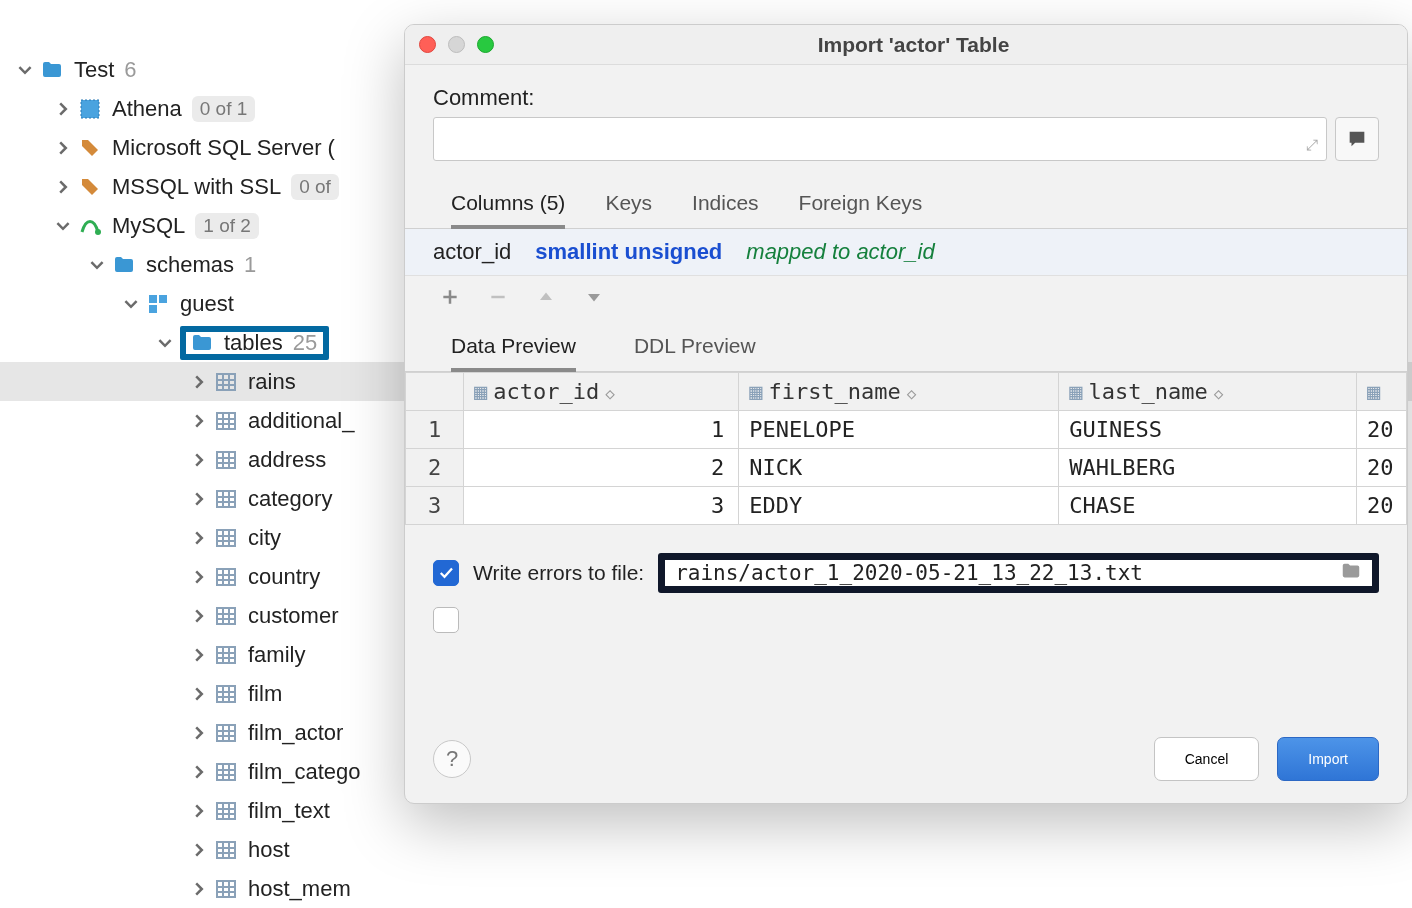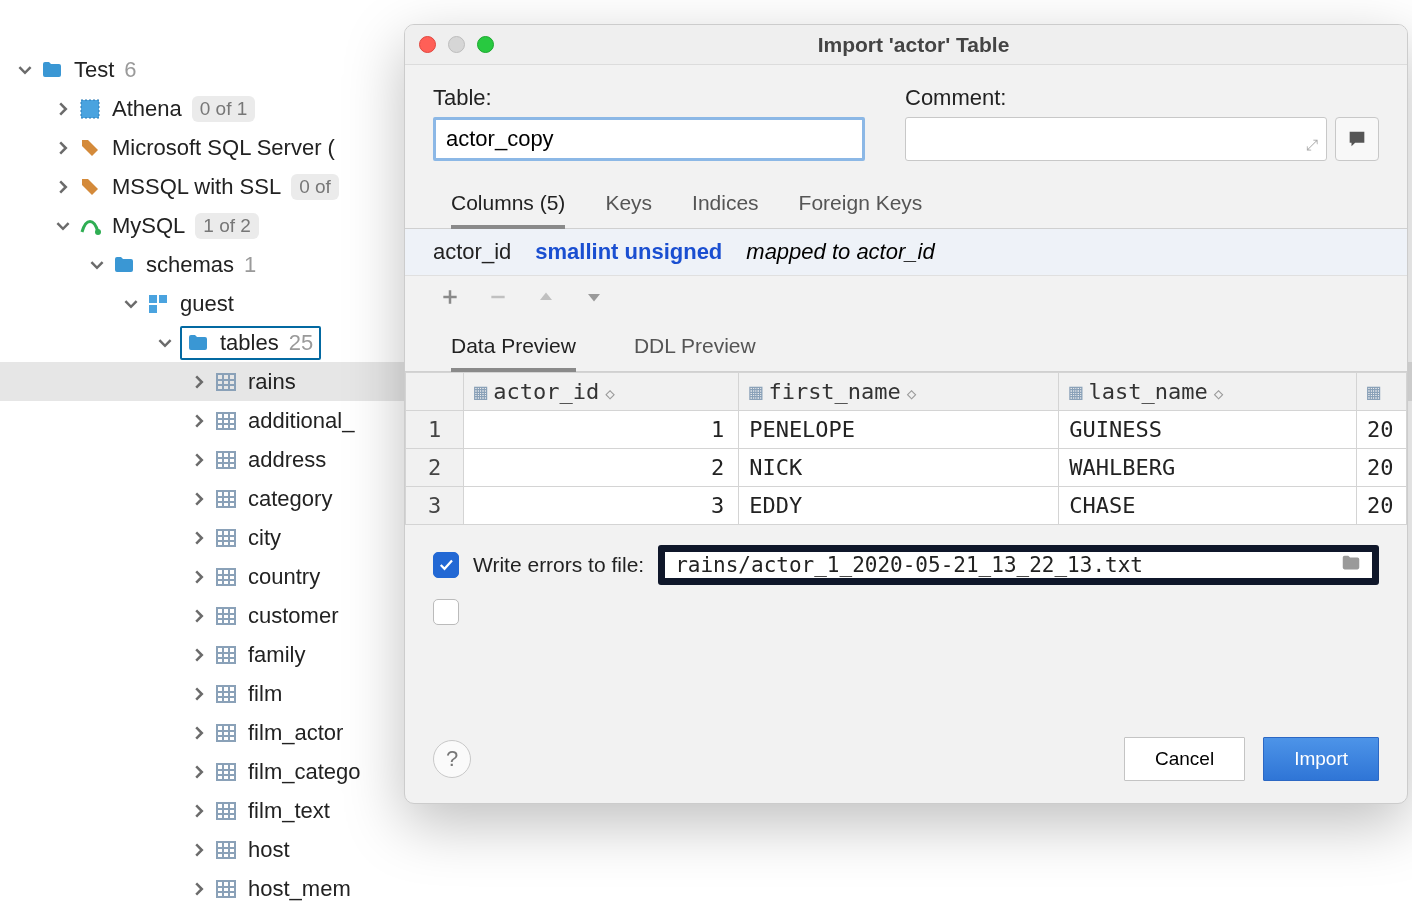--- a/index.html
+++ b/index.html
@@ -64,21 +64,21 @@
   height: 26px;
   display: inline-flex;
   align-items: center;
 }
 .count-plain {
   margin-left: 10px;
   color: #9a9a9a;
   font-size: 22px;
 }
 .highlight-box {
-  border: 2px solid #0369a1;
+  border: 6px solid #0369a1;
   border-radius: 2px;
   padding: 0 6px 0 4px;
   display: inline-flex;
   align-items: center;
   height: 34px;
 }
 
 
 .dialog {
   position: absolute;
@@ -164,21 +164,21 @@
   display:flex; align-items:center; gap:24px;
   padding: 10px 8px;
   font-size:22px;
   background: #eef2f8;
   border-bottom:1px solid #e0e0e0;
   margin: 0 -28px;
   padding-left: 28px;
 }
 .col-name { color:#222; }
 .col-type { color:#1a4fd1; font-weight:600; }
-.col-mapped { color:#000000; font-style:italic; }
+.col-mapped { color:#15803d; font-style:italic; }
 
 .toolbar {
   display:flex; gap:26px;
   padding: 10px 6px 8px;
   color:#9a9a9a;
 }
 .tool-btn { width:22px; height:22px; display:flex; align-items:center; justify-content:center; }
 
 .subtabs {
   display:flex; gap:58px;
@@ -208,21 +208,21 @@
   background:#f1f1f1;
   font-weight: normal;
   color:#333;
 }
 .data-table td.rownum { background:#f1f1f1; text-align:center; width:58px; color:#444; }
 .data-table td.numcell { text-align:right; padding-right:14px; }
 .col-indicator { color:#8aa1b8; margin-right:6px; }
 .sort-ind { color:#9a9a9a; margin-left:6px; font-size:16px; }
 
 
-.opts { margin-top:20px; }
+.opts { margin-top:28px; }
 .opt-row { display:flex; align-items:center; gap:14px; margin-bottom:14px; font-size:21px; }
 .chk {
   width:26px; height:26px; border:1px solid #bbb; border-radius:5px;
   display:flex; align-items:center; justify-content:center; background:#fff;
 }
 .chk.checked { background:#2268d4; border-color:#2268d4; color:#fff; }
 .chk.checked svg { width:18px; height:18px; }
 .file-input {
   flex:1;
   height:40px;
@@ -244,22 +244,22 @@
 }
 .help-btn {
   width:38px; height:38px; border-radius:50%;
   border:1px solid #c8c8c8; background:#fafafa;
   display:flex; align-items:center; justify-content:center;
   font-size:22px; color:#777;
   margin-right:auto;
 }
 .btn {
   height:44px; padding: 0 30px;
-  font-size:19px;
-  border-radius:1px;
+  font-size:14px;
+  border-radius:7px;
   border:1px solid #c4c4c4;
   background:#fff;
   cursor:pointer;
 }
 .btn.primary {
   background: linear-gradient(#4d94e8, #2f75d6);
   color:#fff; border:1px solid #2c68c4;
 }
 </style>
 </head>
@@ -597,24 +597,20 @@
       <div class="dot red"></div>
       <div class="dot gray"></div>
       <div class="dot green"></div>
     </div>
     <div class="title-text">Import 'actor' Table</div>
     <div style="width:60px"></div>
   </div>
 
   <div class="dialog-body">
     <div class="field-row">
-      <div class="field-col" style="flex:0 0 432px">
-        <label class="field-label">Table:</label>
-        <input class="text-input" type="text" value="actor_copy" style="">
-      </div>
       <div class="field-col" style="flex:1">
         <label class="field-label">Comment:</label>
         <div style="display:flex">
           <div class="comment-input" style="flex:1">
             <span class="expand-icon">⤢</span>
           </div>
           <div class="icon-btn">
             <svg viewBox="0 0 24 24" width="22" height="22">
                 <path fill="#555" d="M4 4h16v12H10l-4 4v-4H4z"></path>
               </svg>

